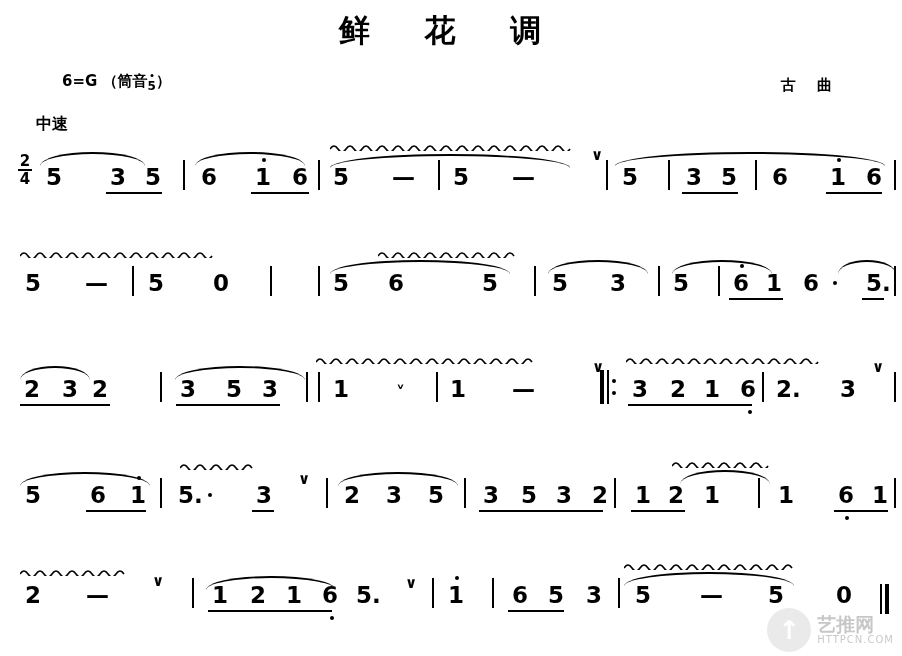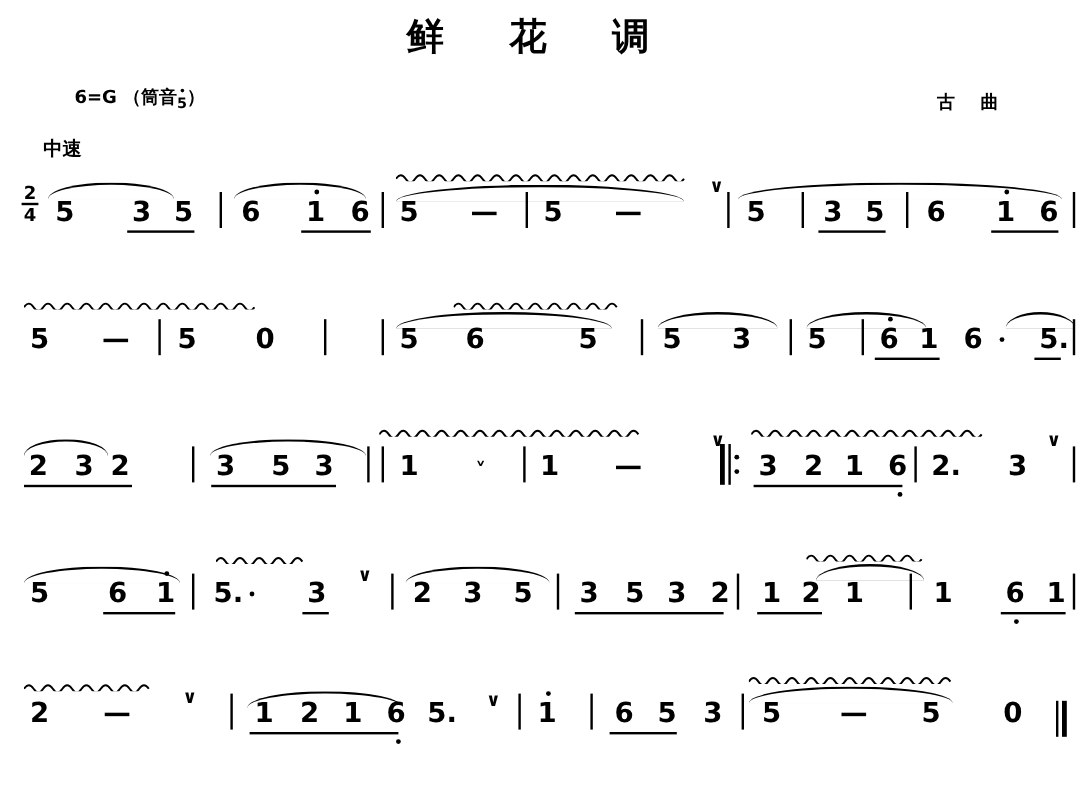--- a/index.html
+++ b/index.html
@@ -432,14 +432,21 @@
       <span class="n" style="left:768px;">5</span>
       <span class="n" style="left:836px;">0</span>
 
       <div class="bar" style="left:192px;"></div>
       <div class="bar" style="left:432px;"></div>
       <div class="bar" style="left:492px;"></div>
       <div class="bar" style="left:618px;"></div>
     </div>
   </div>
 
+  <div class="watermark">
+    <div class="wm-logo">↑</div>
+    <div class="wm-text">
+      <div class="wm-main">艺推网</div>
+      <div class="wm-sub">HTTPCN.COM</div>
+    </div>
+  </div>
 
 </div>
 
 </body></html>

